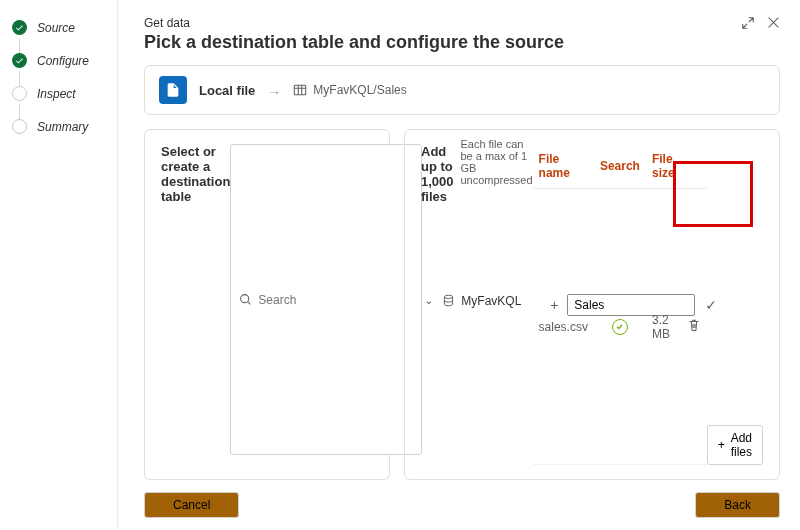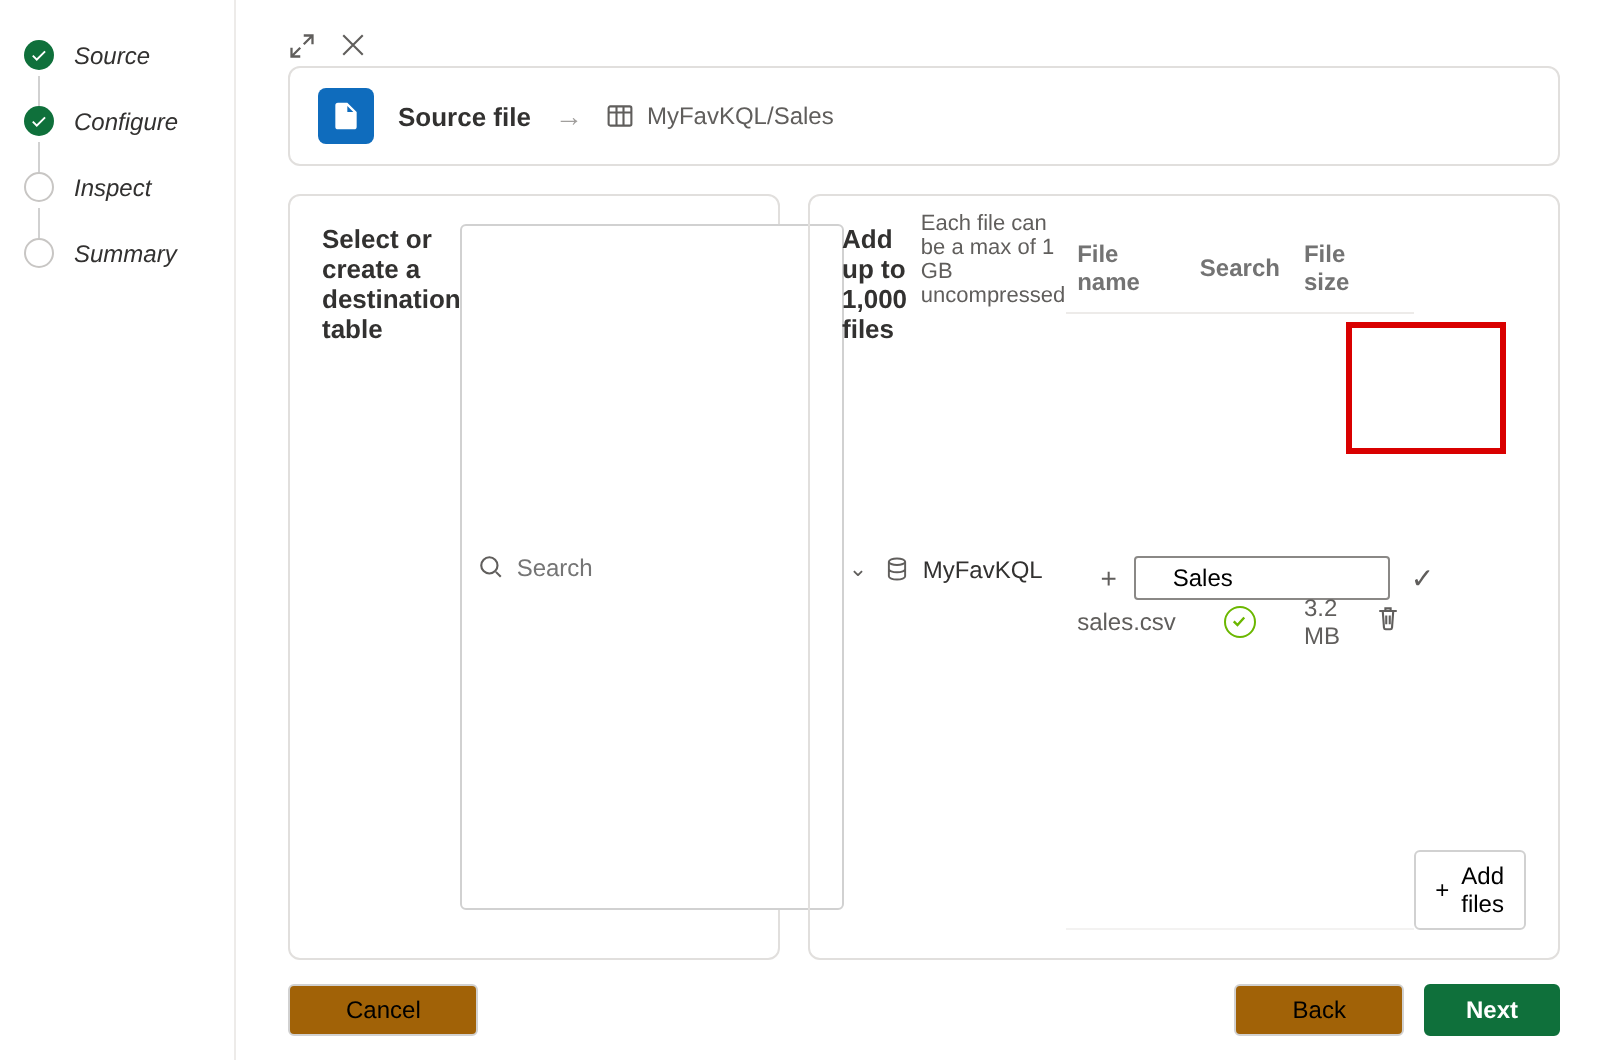--- a/index.html
+++ b/index.html
@@ -32,25 +32,25 @@
     .panel-right { flex: 1; }
     .panel-title { font-size: 13px; font-weight: 600; margin-bottom: 10px; }
     .panel-sub { font-size: 11px; color: #605e5c; margin-top: -6px; margin-bottom: 12px; }
     .search { display: flex; align-items: center; gap: 6px; border: 1px solid #d1d1d1; border-radius: 3px; padding: 4px 8px; background: #fff; margin-bottom: 10px; }
     .search svg { width: 13px; height: 13px; color: #605e5c; }
     .search input { border: none; outline: none; flex: 1; font-size: 12px; color: #605e5c; background: transparent; }
     .tree-db { display: flex; align-items: center; gap: 6px; font-size: 12px; color: #323130; margin-bottom: 8px; padding-left: 2px; }
     .tree-db svg { width: 13px; height: 13px; }
     .tree-table-row { display: flex; align-items: center; gap: 6px; padding-left: 26px; }
     .plus-ic { color: #605e5c; width: 14px; text-align: center; font-size: 14px; }
-    .table-input { border: 1px solid #8a8886; border-radius: 2px; padding: 3px 18px; font-size: 12px; width: 128px; }
+    .table-input { border: 1px solid #8a8886; border-radius: 2px; padding: 3px 6px; font-size: 12px; width: 128px; }
     .check-ic { color: #605e5c; margin-left: 4px; font-size: 14px; }
     .chev { color: #605e5c; font-size: 11px; width: 12px; }
     .file-table { width: 100%; border-collapse: collapse; font-size: 12px; }
-    .file-table th { text-align: left; font-weight: 600; padding: 8px 6px; border-bottom: 1px solid #edebe9; color: #737373; }
+    .file-table th { text-align: left; font-weight: 600; padding: 8px 6px; border-bottom: 1px solid #edebe9; color: #c2410c; }
     .file-table td { padding: 10px 6px; border-bottom: 1px solid #f3f2f1; color: #605e5c; }
     .status-cell { text-align: center; }
     .status-ok { display: inline-flex; width: 16px; height: 16px; border: 1.5px solid #6bb700; border-radius: 50%; align-items: center; justify-content: center; }
     .status-ok svg { width: 9px; height: 9px; }
     .del-ic { color: #605e5c; cursor: pointer; }
     .del-ic svg { width: 14px; height: 14px; }
     .highlight-box { position: absolute; border: 3px solid #d90000; pointer-events: none; left: 555px; top: 161px; width: 80px; height: 66px; }
     .add-files-row { margin-top: auto; }
     .add-files-btn { border: 1px solid #d1d1d1; background: #fff; border-radius: 3px; padding: 5px 10px; font-size: 12px; cursor: pointer; display: inline-flex; align-items: center; gap: 6px; }
     .footer { display: flex; justify-content: space-between; margin-top: 12px; }
@@ -84,37 +84,41 @@
       <span>Inspect</span>
     </div>
     <div class="step">
       <span class="step-circle step-pending"></span>
       <span>Summary</span>
     </div>
   </div>
 
   <div class="main">
     <div class="hdr-top">
+      <div>
+        <div class="hdr-small">Get data</div>
+        <div class="hdr-title">Pick a destination table and configure the source</div>
+      </div>
       <div class="hdr-icons">
         <span><svg width="14" height="14" viewBox="0 0 16 16">
               <path stroke="currentColor" stroke-width="1.3" fill="none" d="M9 2h5v5M7 14H2V9m0 5L7 9m7-7-5 5"></path>
             </svg></span>
         <span><svg width="13" height="13" viewBox="0 0 16 16">
               <path stroke="currentColor" stroke-width="1.3" d="M2 2l12 12M14 2 2 14"></path>
             </svg></span>
       </div>
     </div>
 
     <div class="crumb-card">
       <span class="crumb-icon">
           <svg viewBox="0 0 24 24">
             <path fill="#fff" d="M13 2H6a2 2 0 0 0-2 2v16a2 2 0 0 0 2 2h12a2 2 0 0 0 2-2V9l-7-7zm0 2.5L17.5 9H13V4.5z"></path>
           </svg>
         </span>
-      <span class="crumb-label">Source file</span>
+      <span class="crumb-label">Local file</span>
       <span class="crumb-arrow">→</span>
       <span class="crumb-path">
         <svg viewBox="0 0 16 16">
             <rect x="1.5" y="2.5" width="13" height="11" rx="1" fill="none" stroke="#605e5c" stroke-width="1.2"></rect>
             <path stroke="#605e5c" stroke-width="1.2" d="M1.5 6h13M6 2.5v11M10 2.5v11"></path>
           </svg>
         <span>MyFavKQL/Sales</span>
       </span>
     </div>
 
@@ -178,19 +182,18 @@
             <span>Add files</span>
           </button>
         </div>
       </div>
     </div>
 
     <div class="footer">
       <button class="btn">Cancel</button>
       <div class="footer-right">
         <button class="btn">Back</button>
-        <button class="btn btn-primary">Next</button>
       </div>
     </div>
 
     <div class="highlight-box"></div>
   </div>
 </div>
 
 </body></html>

